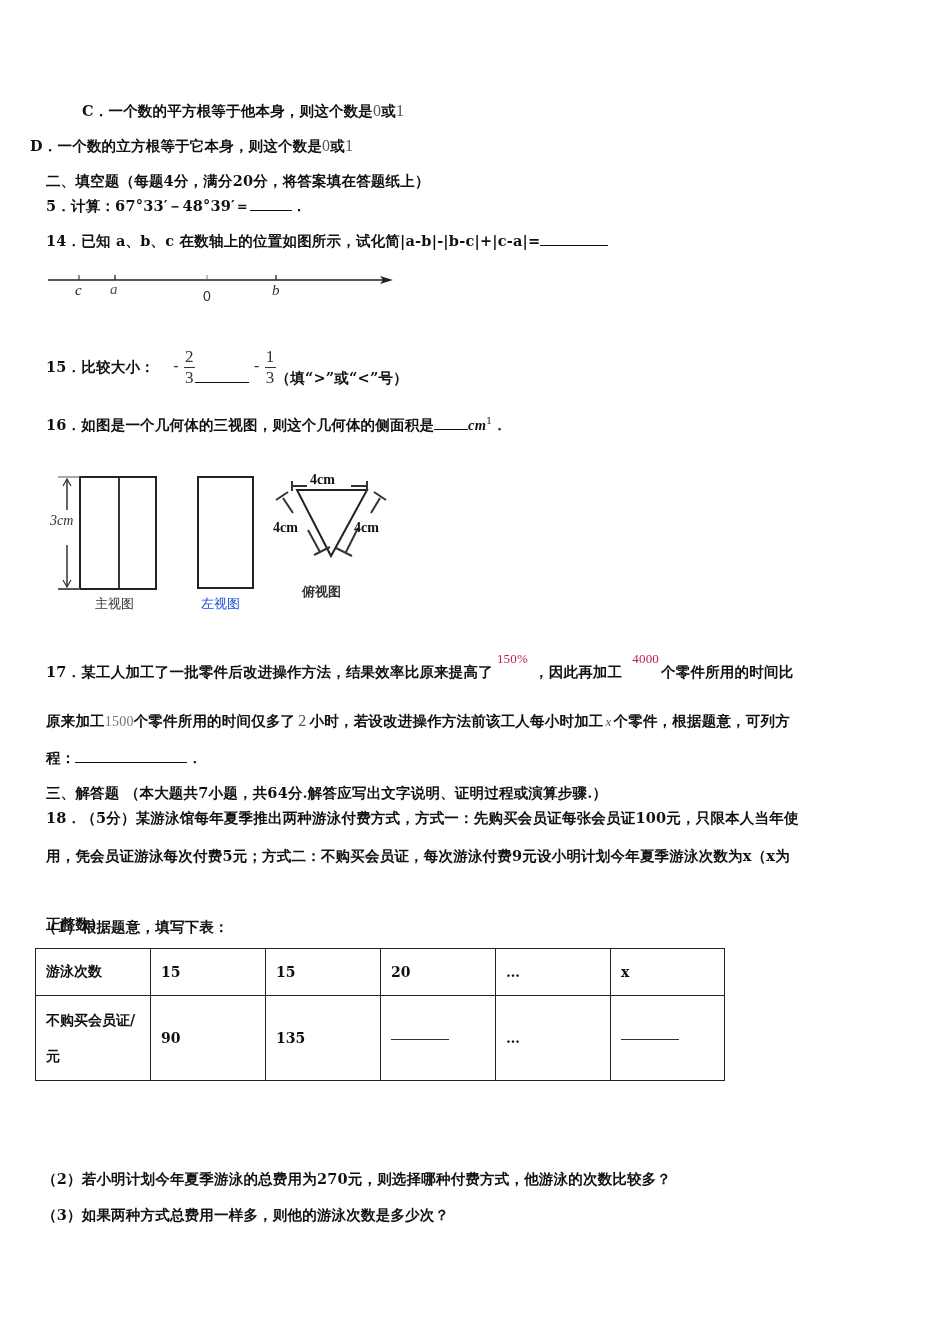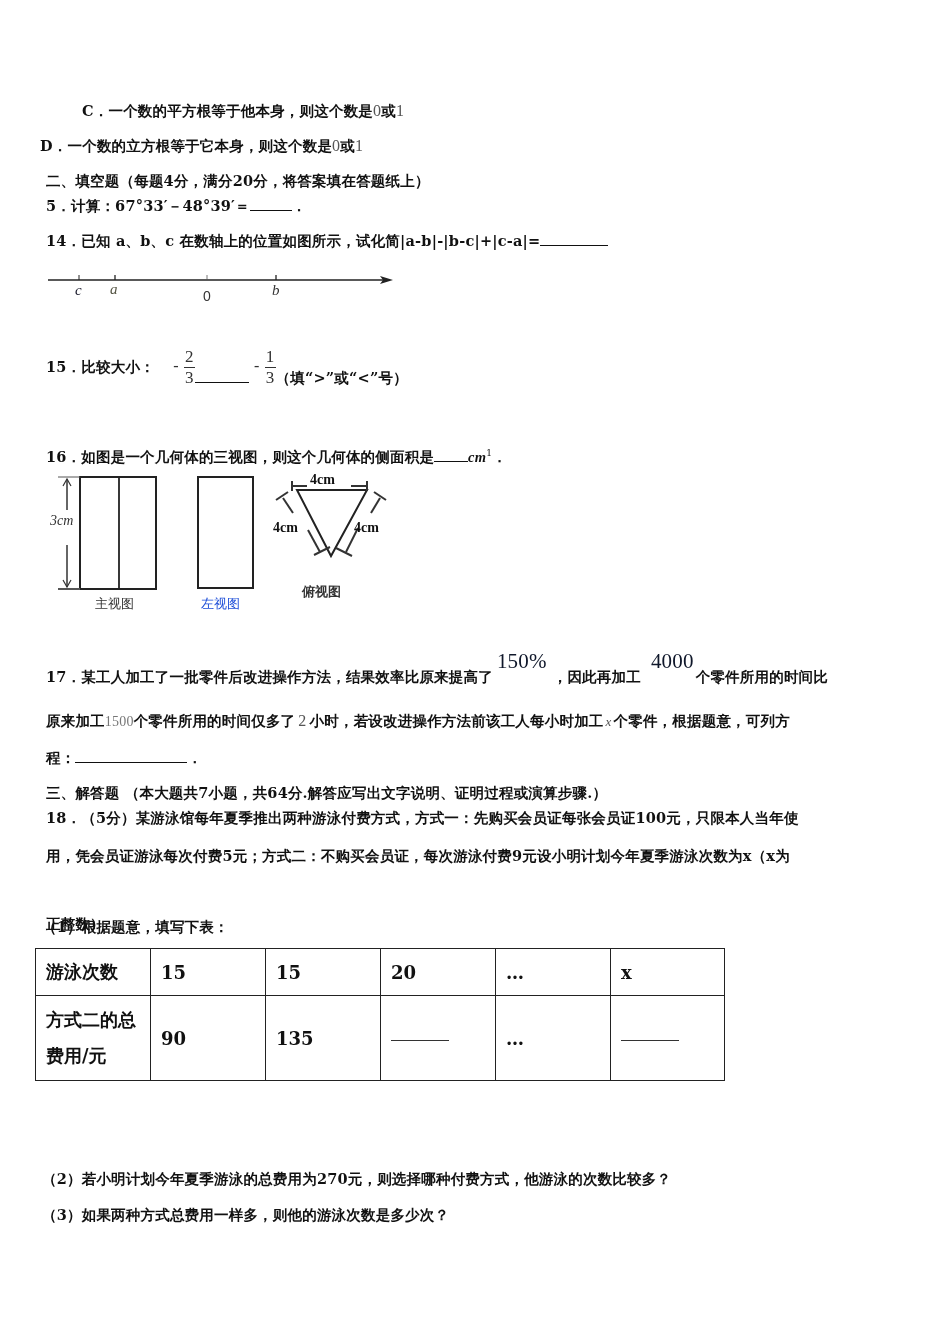--- a/index.html
+++ b/index.html
@@ -1,42 +1,42 @@
 <!DOCTYPE html>
 <html><head>
 <meta charset="utf-8">
 <style>
   html, body { margin: 0; padding: 0; background: #ffffff; }
   body { width: 950px; height: 1344px; position: relative; overflow: hidden;
          font-family: "DejaVu Serif", "Liberation Serif", serif; color: #111; }
   .abs { position: absolute; white-space: nowrap; }
   .line { font-size: 14.5px; font-weight: bold; letter-spacing: 0.2px; }
   .thin { font-weight: normal; font-family: "Liberation Serif", serif; color: #555; font-size: 16px; }
-  .sup { position: relative; top: -14px; font-weight: normal; font-family: "Liberation Serif", serif; color: #0f172a; font-size: 21px; }
+  .sup { position: relative; top: -14px; font-weight: normal; font-family: "Liberation Serif", serif; color: #be185d; font-size: 13px; }
   .blank { display: inline-block; border-bottom: 1.3px solid #111; height: 12px; vertical-align: baseline; }
   .frac { display: inline-block; text-align: center; vertical-align: middle; font-family: "Liberation Serif", serif; font-weight: normal; font-size: 17px; color: #333; line-height: 20px; }
   .frac .num { display: block; border-bottom: 1px solid #333; padding: 0 1px; }
   .frac .den { display: block; }
   .neg { font-family: "Liberation Serif", serif; font-weight: normal; font-size: 16px; color: #333; }
   .it { font-style: italic; font-family: "Liberation Serif", serif; }
   table.cost { position: absolute; left: 35px; top: 948px; border-collapse: collapse; }
-  table.cost td { border: 1.2px solid #222; font-size: 18px; font-weight: bold; vertical-align: middle; padding: 0 10px; text-align: left; }
+  table.cost td { border: 1.2px solid #222; font-size: 14px; font-weight: bold; vertical-align: middle; padding: 0 10px; text-align: left; }
   table.cost tr.h td { height: 46px; }
   table.cost tr.r td { height: 84px; }
   .cell-label { line-height: 36px; white-space: normal; }
   .cell-blank { display: inline-block; width: 58px; border-bottom: 1px solid #333; height: 1px; vertical-align: middle; }
 </style>
 </head>
 <body>
 
 <div class="abs line" style="left:46px; top:102px;margin-left:36px;">
   <span>C．</span><span>一个数的平方根等于他本身，则这个数是</span><span class="thin">0</span><span>或</span><span class="thin">1</span>
 </div>
 
-<div class="abs line" style="left:40px; top:137px;">
+<div class="abs line" style="left:30px; top:137px;">
   <span>D．</span><span>一个数的立方根等于它本身，则这个数是</span><span class="thin">0</span><span>或</span><span class="thin">1</span>
 </div>
 
 <div class="abs line" style="left:46px; top:172px;">二、填空题（每题4分，满分20分，将答案填在答题纸上）</div>
 
 <div class="abs line" style="left:46px; top:197px;">
   <span>5．</span><span>计算：67°33′－48°39′＝</span><span class="blank" style="width:42px;"></span><span>．</span>
 </div>
 
 <div class="abs line" style="left:46px; top:232px;">
@@ -58,21 +58,21 @@
 
 <div class="abs line" style="left:46px; top:346px; line-height:40px;">
   <span style="vertical-align:middle;">15．</span><span style="vertical-align:middle;">比较大小：</span>
   <span style="display:inline-block; width:8px;"></span>
   <span class="neg">-</span>
   <span class="frac"><span class="num">2</span><span class="den">3</span></span><span class="blank" style="width:54px; vertical-align:-12px;"></span>
   <span class="neg">-</span>
   <span class="frac"><span class="num">1</span><span class="den">3</span></span><span style="vertical-align:-12px;">（填“&gt;”或“&lt;”号）</span>
 </div>
 
-<div class="abs line" style="left:46px; top:448px;">
+<div class="abs line" style="left:46px; top:416px;">
   <span>16．</span><span>如图是一个几何体的三视图，则这个几何体的侧面积是</span><span class="blank" style="width:34px;"></span><span class="it">cm</span><sup style="font-size:9px; font-weight:normal;">1</sup><span>．</span>
 </div>
 
 <svg class="abs" style="left:40px; top:470px;" width="360" height="130">
 
   <g>
     <rect x="40" y="7" width="76" height="112" fill="none" stroke="#222" stroke-width="2"></rect>
     <line x1="79" y1="7" x2="79" y2="119" stroke="#222" stroke-width="1.8"></line>
     <line x1="18" y1="7" x2="40" y2="7" stroke="#555" stroke-width="1"></line>
     <line x1="18" y1="119" x2="40" y2="119" stroke="#555" stroke-width="2"></line>
@@ -130,21 +130,21 @@
       <tr class="h">
     <td style="width:94px;">游泳次数</td>
     <td style="width:94px;">15</td>
     <td style="width:94px;">15</td>
     <td style="width:94px;">20</td>
     <td style="width:94px;">…</td>
     <td style="width:93px;">x</td>
   </tr>
   <tr class="r">
     <td>
-          <div class="cell-label">方式二的总费用/元</div>
+          <div class="cell-label">不购买会员证/元</div>
         </td>
     <td>90</td>
     <td>135</td>
     <td><span class="cell-blank"></span></td>
     <td>…</td>
     <td><span class="cell-blank"></span></td>
   </tr>
 </tbody>
   </table>
 

